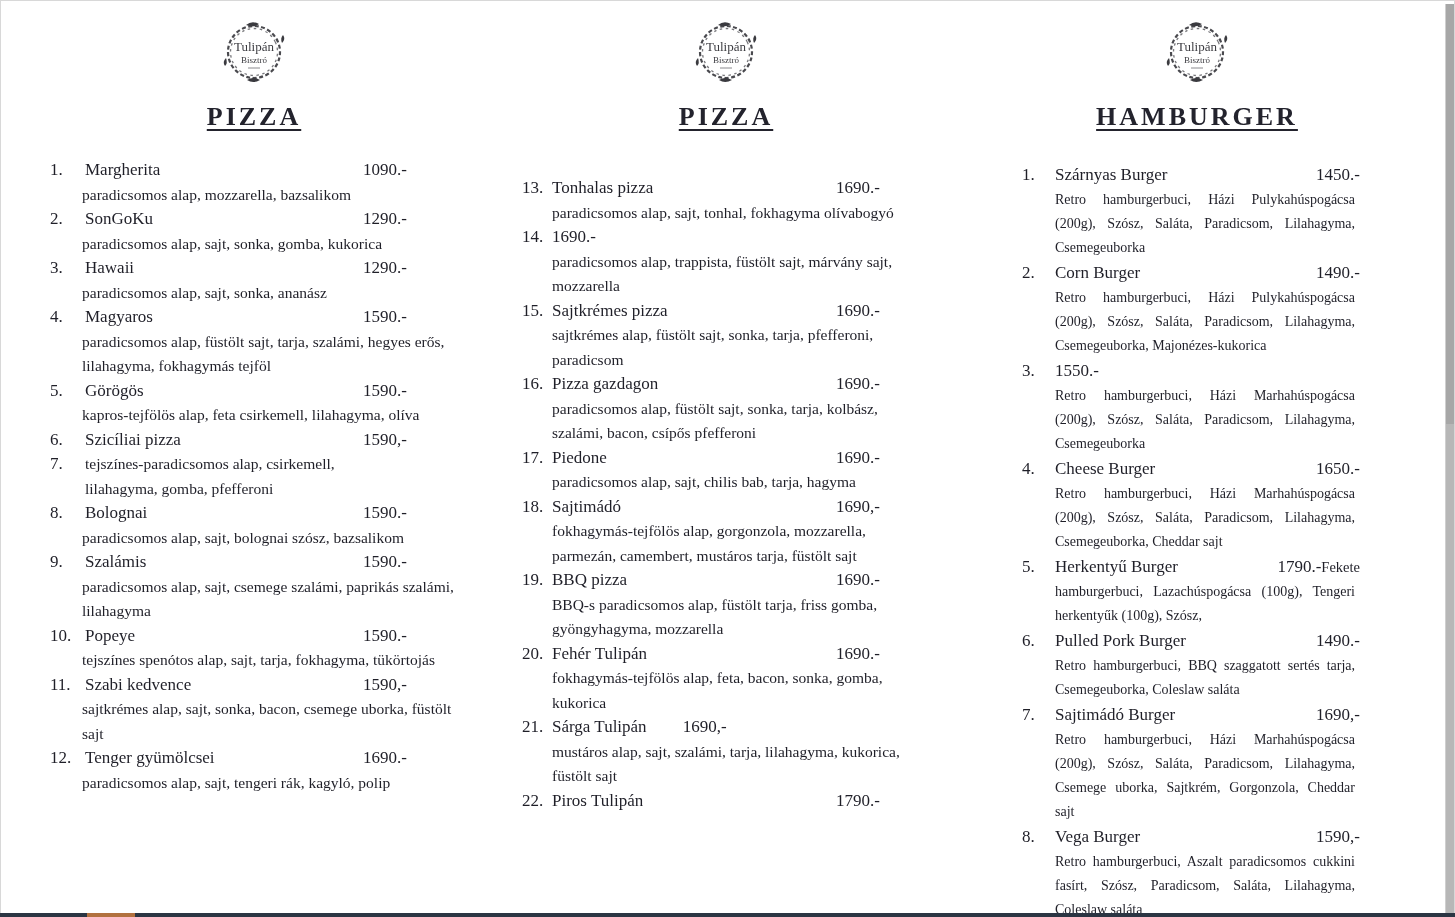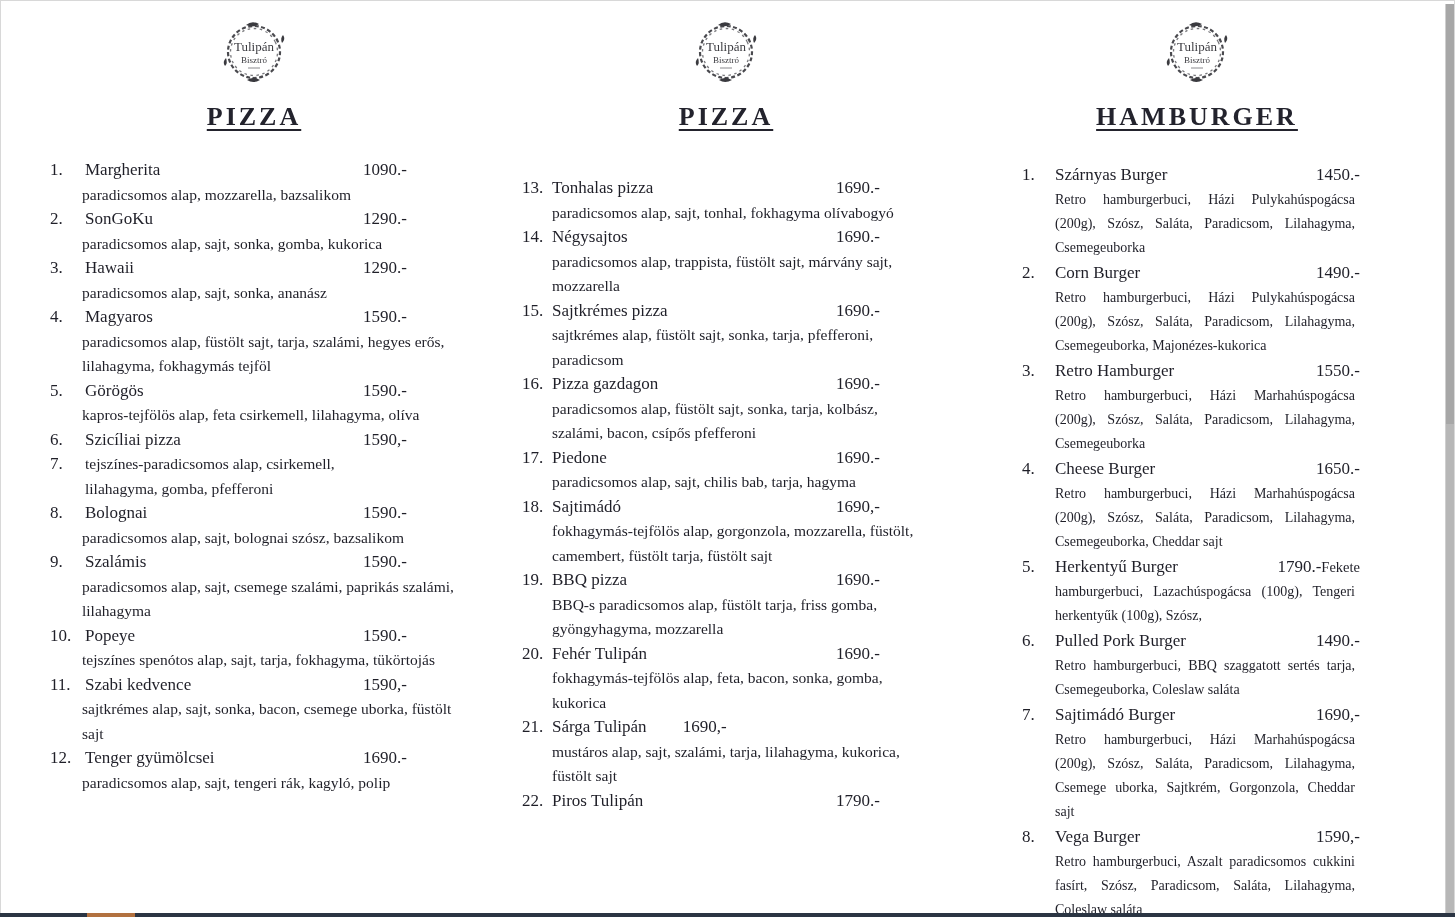--- a/index.html
+++ b/index.html
@@ -201,21 +201,20 @@
         <div class="item-head">
           <span class="item-num">13.</span>
           <span class="item-name">Tonhalas pizza</span>
           <span class="item-price">1690.-</span>
         </div>
         <div class="item-desc">paradicsomos alap, sajt, tonhal, fokhagyma olívabogyó</div>
       </div>
       <div class="menu-item">
         <div class="item-head">
           <span class="item-num">14.</span>
-          <span class="item-name">Négysajtos</span>
           <span class="item-price">1690.-</span>
         </div>
         <div class="item-desc">paradicsomos alap, trappista, füstölt sajt, márvány sajt, mozzarella</div>
       </div>
       <div class="menu-item">
         <div class="item-head">
           <span class="item-num">15.</span>
           <span class="item-name">Sajtkrémes pizza</span>
           <span class="item-price">1690.-</span>
         </div>
@@ -236,21 +235,21 @@
           <span class="item-price">1690.-</span>
         </div>
         <div class="item-desc">paradicsomos alap, sajt, chilis bab, tarja, hagyma</div>
       </div>
       <div class="menu-item">
         <div class="item-head">
           <span class="item-num">18.</span>
           <span class="item-name">Sajtimádó</span>
           <span class="item-price">1690,-</span>
         </div>
-        <div class="item-desc">fokhagymás-tejfölös alap, gorgonzola, mozzarella, füstölt, camembert, füstölt tarja, füstölt sajt</div>
+        <div class="item-desc">fokhagymás-tejfölös alap, gorgonzola, mozzarella, parmezán, camembert, mustáros tarja, füstölt sajt</div>
       </div>
       <div class="menu-item">
         <div class="item-head">
           <span class="item-num">19.</span>
           <span class="item-name">BBQ pizza</span>
           <span class="item-price">1690.-</span>
         </div>
         <div class="item-desc">BBQ-s paradicsomos alap, füstölt tarja, friss gomba, gyöngyhagyma, mozzarella</div>
       </div>
       <div class="menu-item">
@@ -309,21 +308,20 @@
         <div class="item-head">
           <span class="item-num">2.</span>
           <span class="item-name">Corn Burger</span>
           <span class="item-price">1490.-</span>
         </div>
         <div class="item-desc">Retro hamburgerbuci, Házi Pulykahúspogácsa (200g), Szósz, Saláta, Paradicsom, Lilahagyma, Csemegeuborka, Majonézes-kukorica</div>
       </div>
       <div class="menu-item">
         <div class="item-head">
           <span class="item-num">3.</span>
-          <span class="item-name">Retro Hamburger</span>
           <span class="item-price">1550.-</span>
         </div>
         <div class="item-desc">Retro hamburgerbuci, Házi Marhahúspogácsa (200g), Szósz, Saláta, Paradicsom, Lilahagyma, Csemegeuborka</div>
       </div>
       <div class="menu-item">
         <div class="item-head">
           <span class="item-num">4.</span>
           <span class="item-name">Cheese Burger</span>
           <span class="item-price">1650.-</span>
         </div>

